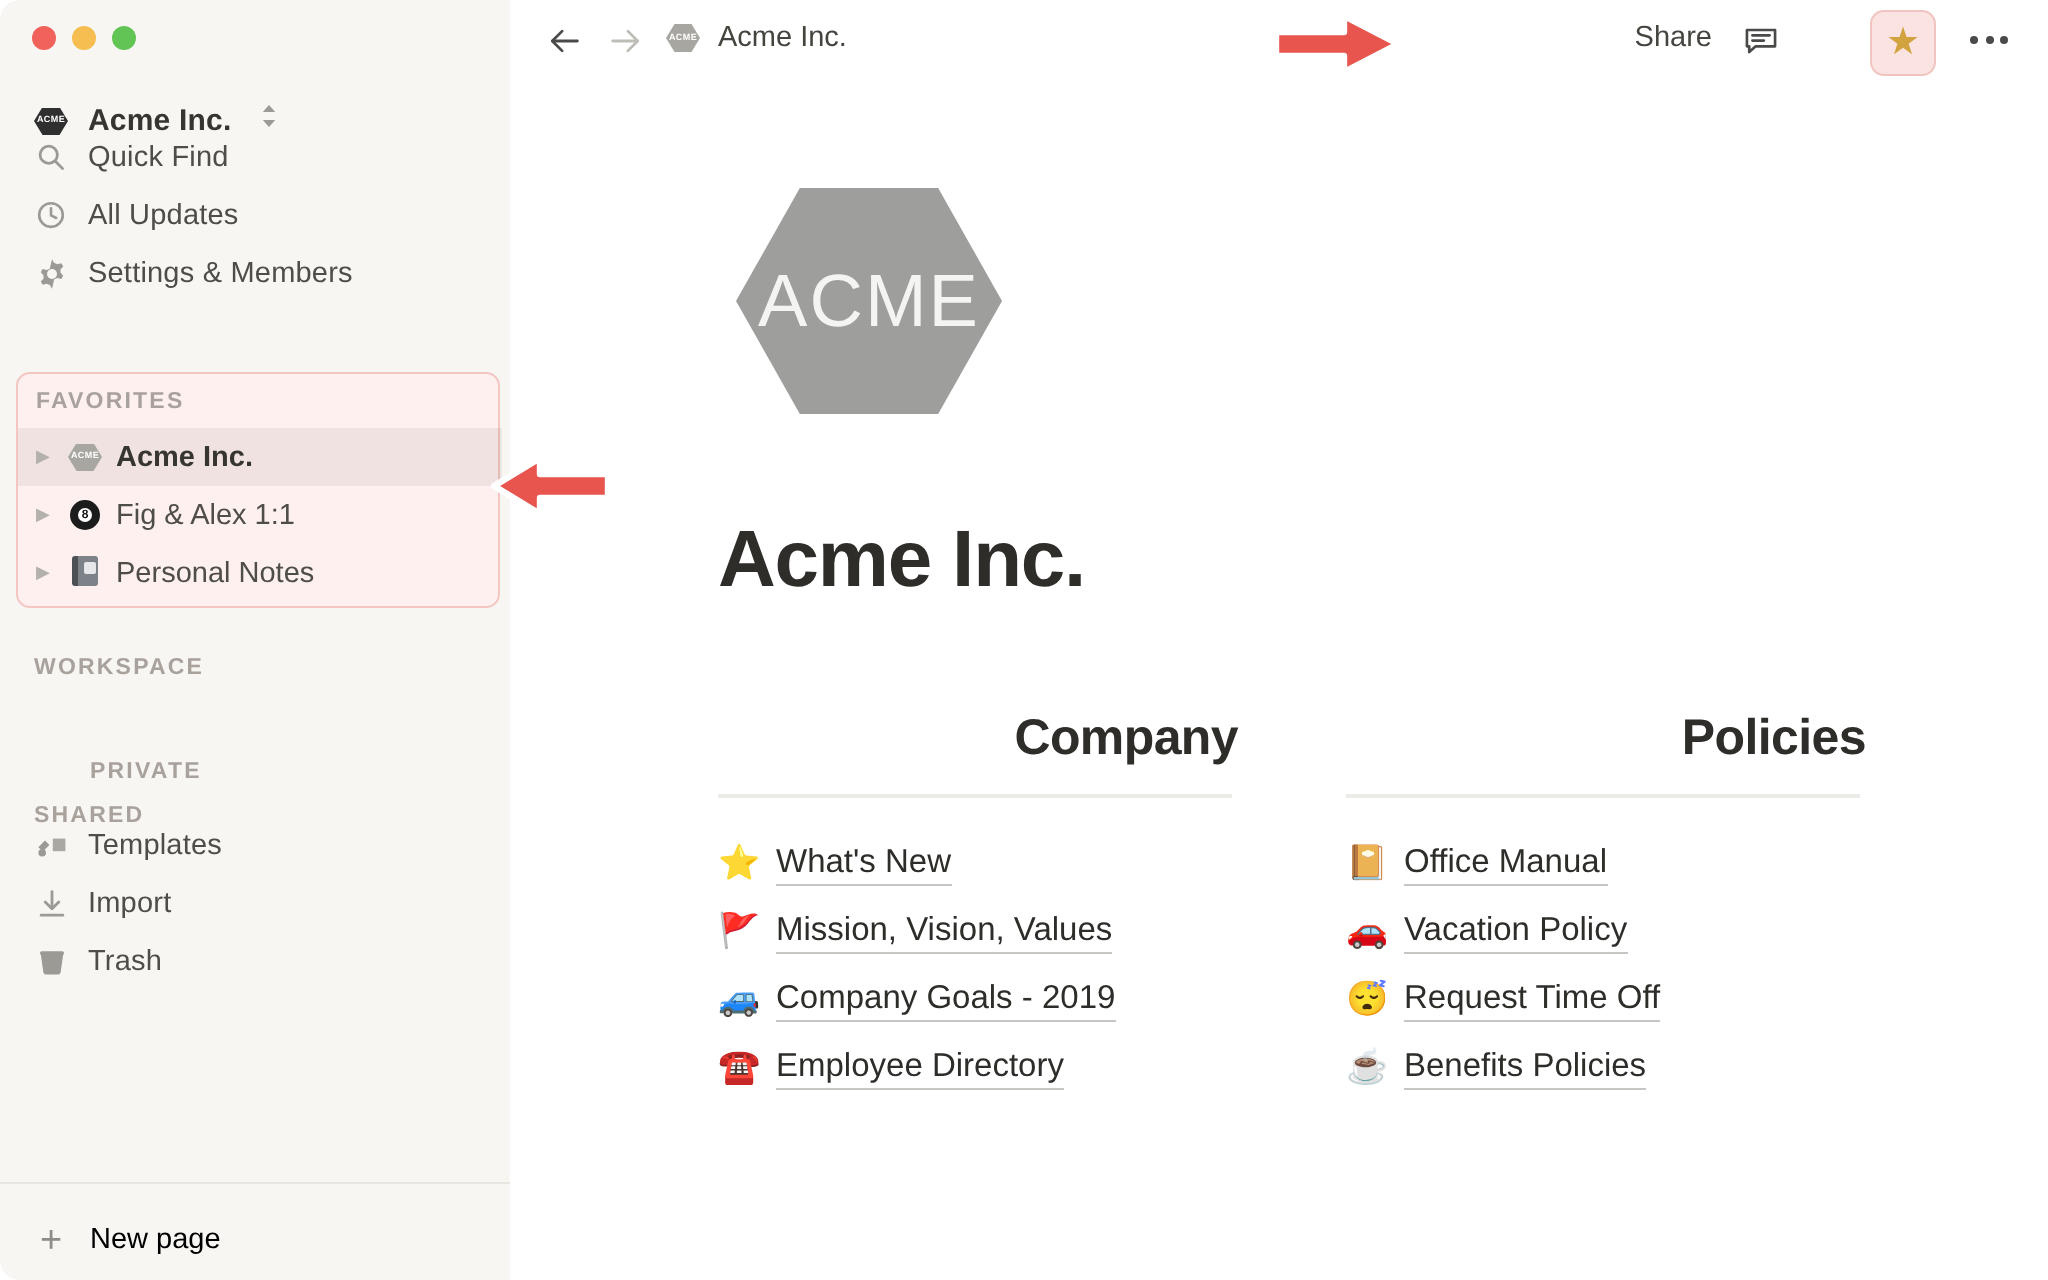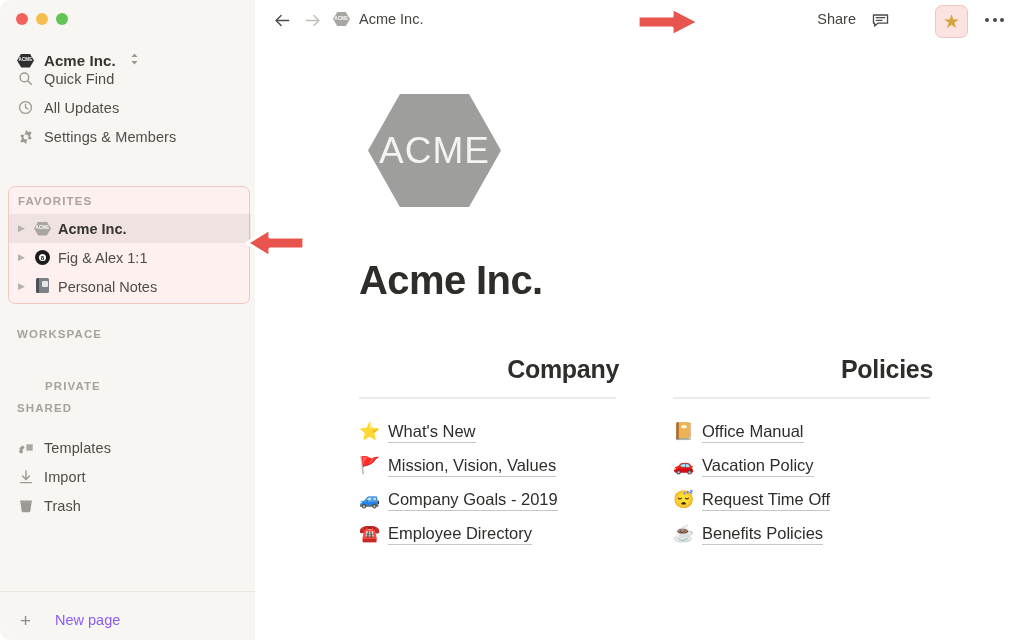--- a/index.html
+++ b/index.html
@@ -139,33 +139,33 @@
   .grp-head {
     position: absolute; left: 17px;
     font-size: 11.5px; font-weight: bold;
     letter-spacing: 1.1px;
     color: #A9A29C;
   }
   #grp-workspace { top: 328px; }
   #grp-shared    { top: 354px; margin-top: 48px; }
   #grp-private   { top: 380px; padding-left: 28px; }
 
-  #bottom-items { top: 433px; }
+  #bottom-items { top: 408px; }
 
   
   #newpage-div {
     position: absolute; left: 0; top: 591px;
     width: 255px; height: 1px; background: #E7E5E0;
   }
   #newpage {
     position: absolute; left: 0; top: 602px;
     width: 255px; height: 36px;
     display: flex; align-items: center; padding-left: 17px; gap: 11px;
   }
-  #newpage .label { font-size: 14.5px; color: #8b5cf6; margin-left: 10px; }
+  #newpage .label { font-size: 14.5px; color: #000000; }
   .plus-icon { color: #8E8C86; font-size: 19px; line-height: 1; width: 17px; text-align: center; }
 
   
   #main {
     position: absolute; left: 255px; top: 0;
     width: 769px; height: 640px;
     background: #ffffff;
   }
 
   

